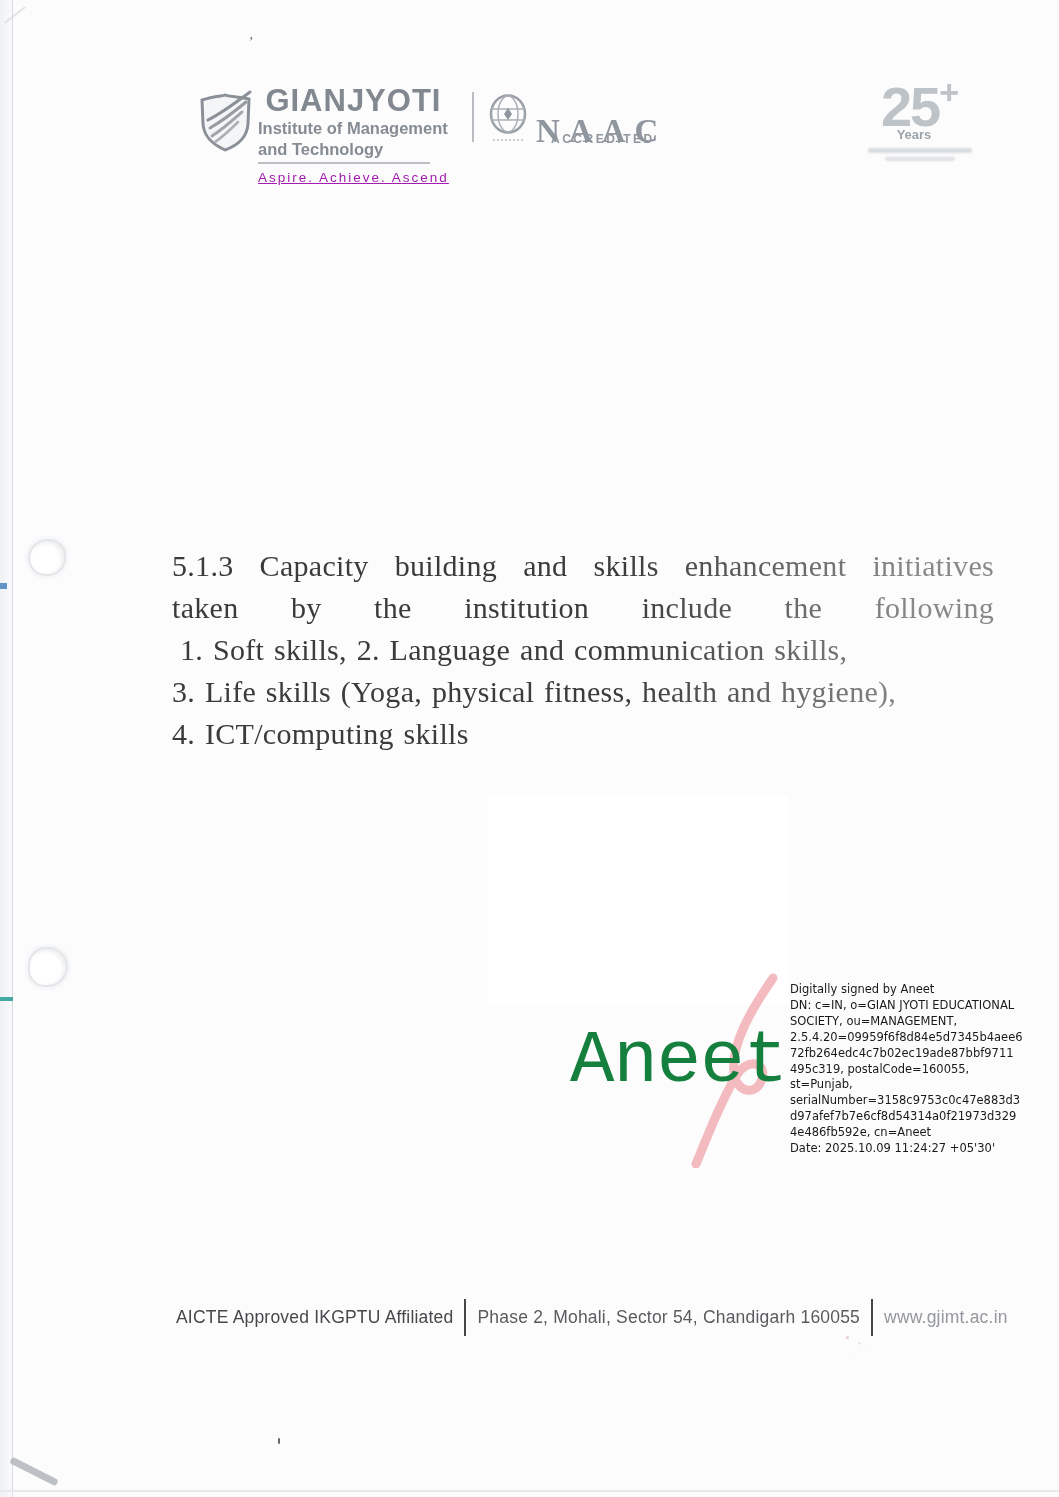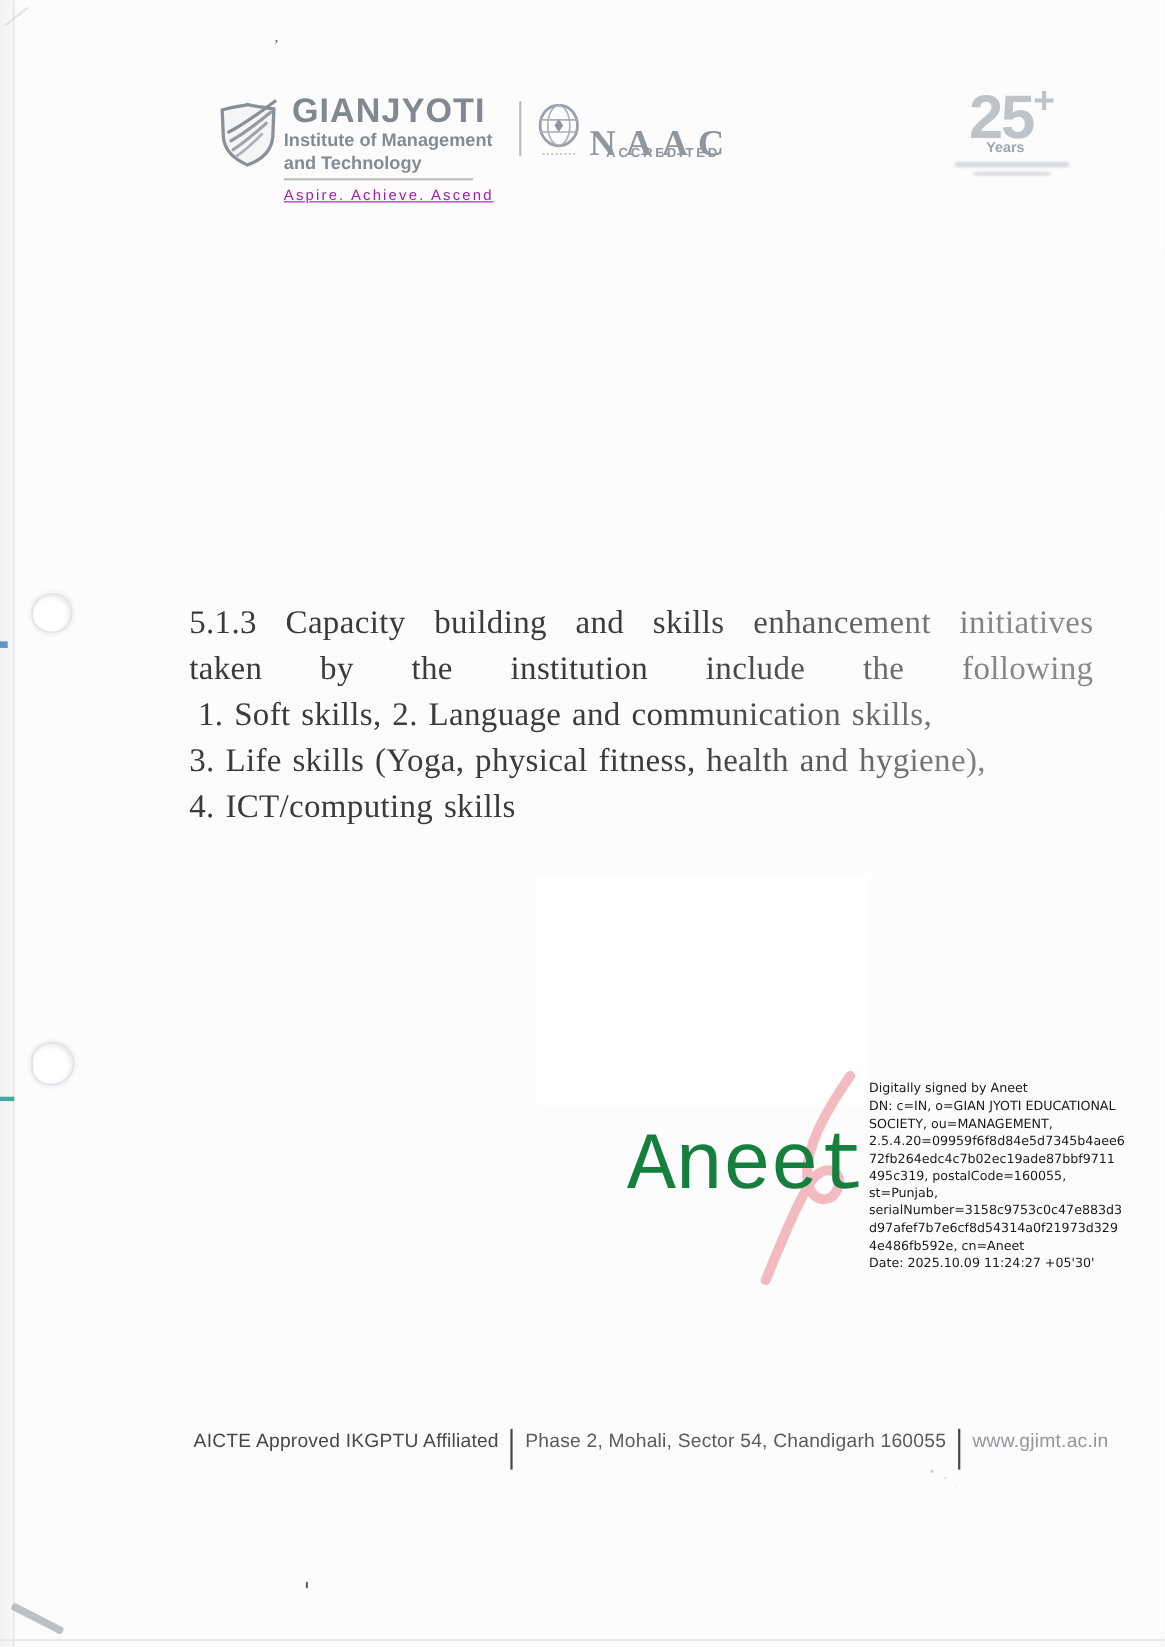--- a/index.html
+++ b/index.html
@@ -63,21 +63,21 @@
   .body-fade{position:absolute;left:620px;top:545px;width:390px;height:175px;pointer-events:none;
     background:linear-gradient(90deg,rgba(252,252,253,0) 0%,rgba(252,252,253,.4) 75%);}
   
   .sig-ribbon{position:absolute;left:683px;top:972px;width:112px;height:196px;}
   .sig-name{position:absolute;left:570px;top:1024px;font-family:Liberation Mono, monospace;
     font-size:74px;line-height:74px;color:#15803d;letter-spacing:-1px;}
   .sig-details{position:absolute;left:790px;top:982px;width:260px;
     font-family:"DejaVu Sans",sans-serif;font-size:11.5px;line-height:15.9px;color:#19191b;
     white-space:pre;}
   
-  .footer{position:absolute;left:176px;top:1299px;display:flex;gap:11px;
+  .footer{position:absolute;left:176px;top:1299px;display:flex;align-items:center;gap:11px;
     font-size:17.5px;letter-spacing:.2px;}
   .footer-seg1{color:#47484b;}
   .footer-seg2{color:#5a5b5e;}
   .footer-seg3{color:#94979b;}
   .footer-bar{width:2px;height:37px;background:#46474a;}
 </style>
 </head>
 <body>
 
 <div class="page">

